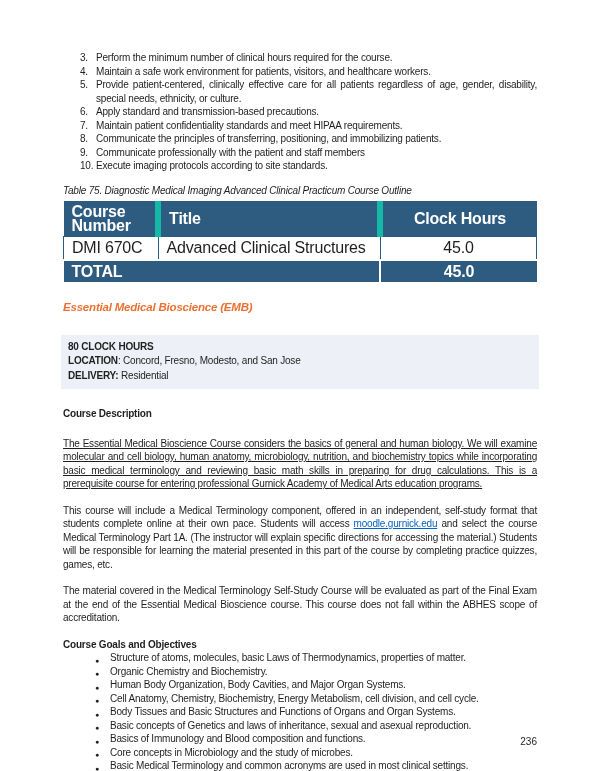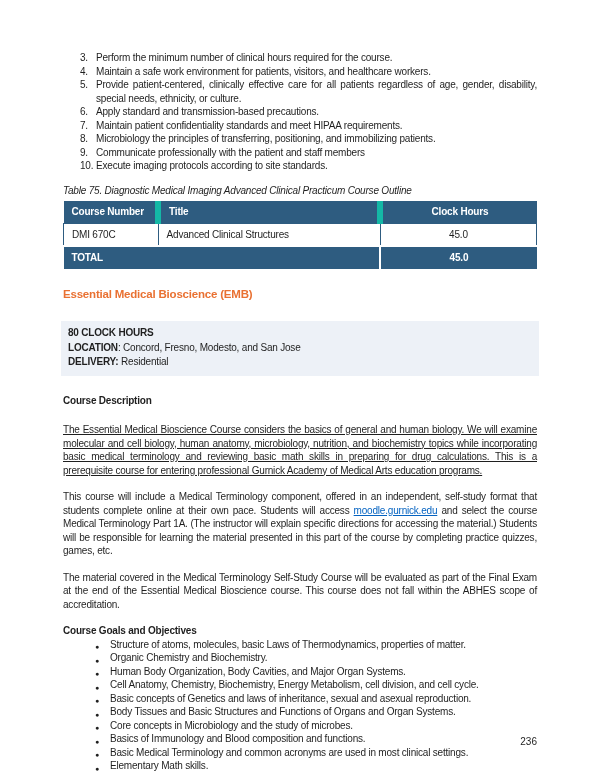--- a/index.html
+++ b/index.html
@@ -33,21 +33,21 @@
   }
 
   
   table.course-table {
     width: 100%;
     border-collapse: collapse;
     table-layout: fixed;
   }
   table.course-table th, table.course-table td {
     padding: 4px 8px;
-    font-size: 10px;
+    font-size: 16px;
   }
   .col-num { width: 20%; }
   .col-title { width: 47%; }
   .col-hours { width: 33%; }
   thead th {
     background: #2e5c80;
     color: #ffffff;
     font-weight: bold;
     text-align: left;
   }
@@ -60,20 +60,21 @@
     font-weight: bold;
     border-top: 2px solid #ffffff;
   }
   tr.total td.center { border-left: 2px solid #ffffff; }
 
   
   .section-title {
     font-weight: bold;
     font-size: 11.5px;
     margin-top: 19px;
+    font-style: italic;
   }
 
   
   .info-box {
     margin-top: 20px;
     margin-left: -2px;
     margin-right: -2px;
     padding: 5px 7px 6px 7px;
     background: #edf1f7;
     line-height: 14.5px;
@@ -129,21 +130,21 @@
       <div class="oli">
         <span class="num">6.</span>
         <span class="txt">Apply standard and transmission-based precautions.</span>
       </div>
       <div class="oli">
         <span class="num">7.</span>
         <span class="txt">Maintain patient confidentiality standards and meet HIPAA requirements.</span>
       </div>
       <div class="oli">
         <span class="num">8.</span>
-        <span class="txt">Microbiology the principles of transferring, positioning, and immobilizing patients.</span>
+        <span class="txt">Communicate the principles of transferring, positioning, and immobilizing patients.</span>
       </div>
       <div class="oli">
         <span class="num">9.</span>
         <span class="txt">Communicate professionally with the patient and staff members</span>
       </div>
       <div class="oli">
         <span class="num">10.</span>
         <span class="txt">Execute imaging protocols according to site standards.</span>
       </div>
     </div>
@@ -214,33 +215,33 @@
       <div class="li">
         <span class="bullet"></span>
         <span class="txt">Human Body Organization, Body Cavities, and Major Organ Systems.</span>
       </div>
       <div class="li">
         <span class="bullet"></span>
         <span class="txt">Cell Anatomy, Chemistry, Biochemistry, Energy Metabolism, cell division, and cell cycle.</span>
       </div>
       <div class="li">
         <span class="bullet"></span>
+        <span class="txt">Body Tissues and Basic Structures and Functions of Organs and Organ Systems.</span>
+      </div>
+      <div class="li">
+        <span class="bullet"></span>
         <span class="txt">Basic concepts of Genetics and laws of inheritance, sexual and asexual reproduction.</span>
       </div>
       <div class="li">
         <span class="bullet"></span>
-        <span class="txt">Body Tissues and Basic Structures and Functions of Organs and Organ Systems.</span>
+        <span class="txt">Basics of Immunology and Blood composition and functions.</span>
       </div>
       <div class="li">
         <span class="bullet"></span>
         <span class="txt">Core concepts in Microbiology and the study of microbes.</span>
-      </div>
-      <div class="li">
-        <span class="bullet"></span>
-        <span class="txt">Basics of Immunology and Blood composition and functions.</span>
       </div>
       <div class="li">
         <span class="bullet"></span>
         <span class="txt">Basic Medical Terminology and common acronyms are used in most clinical settings.</span>
       </div>
       <div class="li">
         <span class="bullet"></span>
         <span class="txt">Elementary Math skills.</span>
       </div>
     </div>

